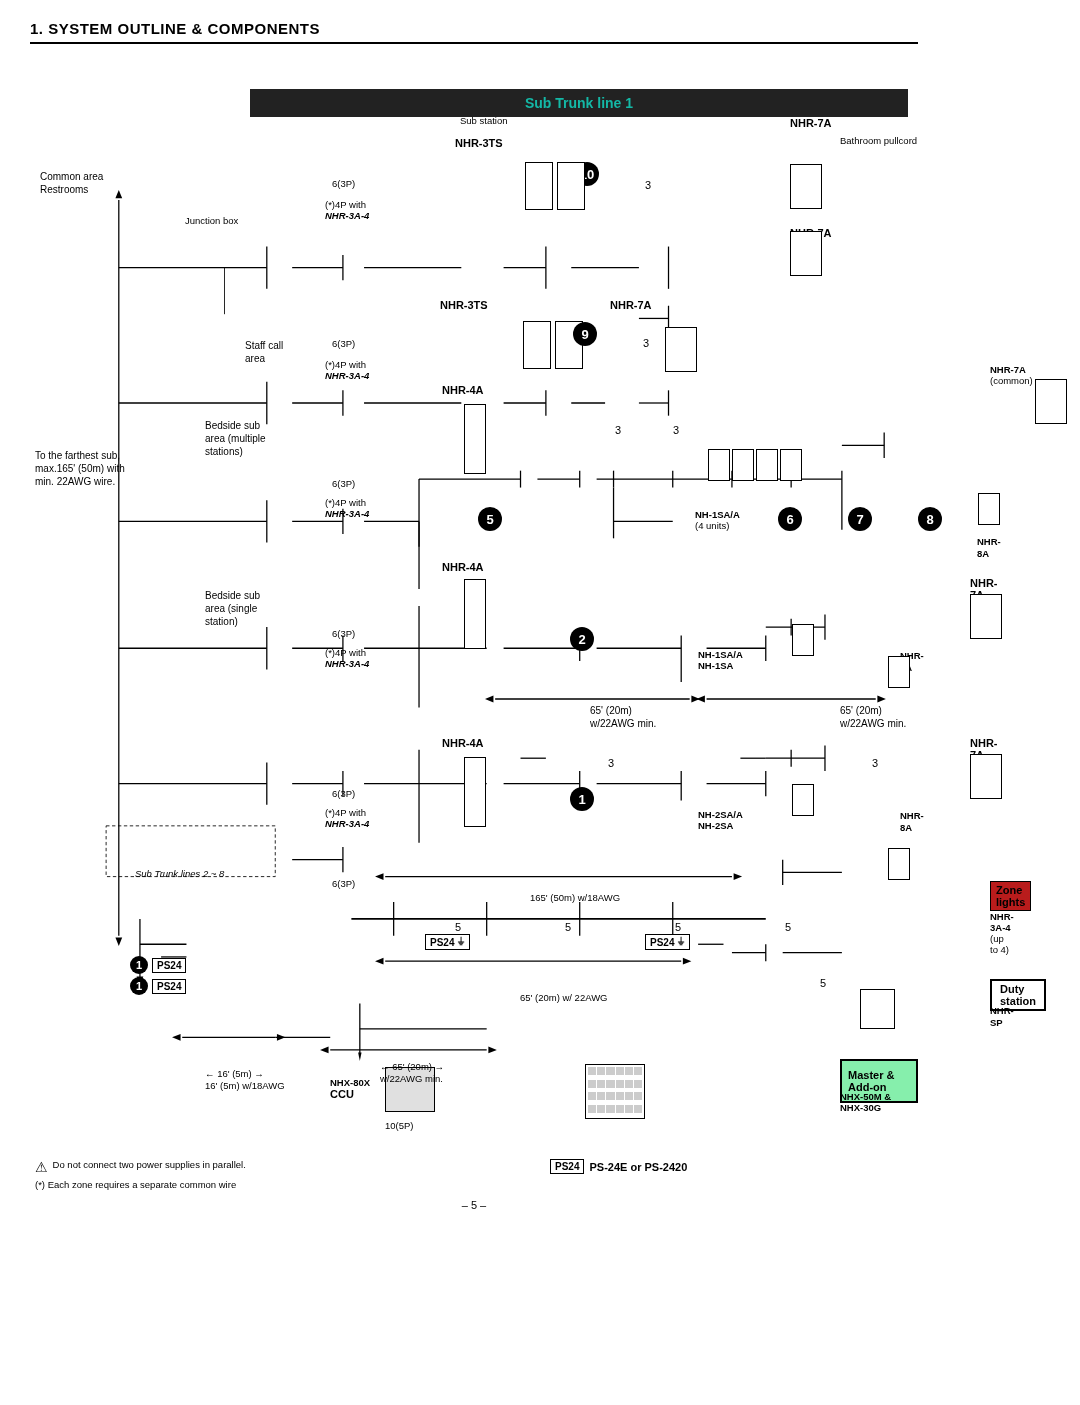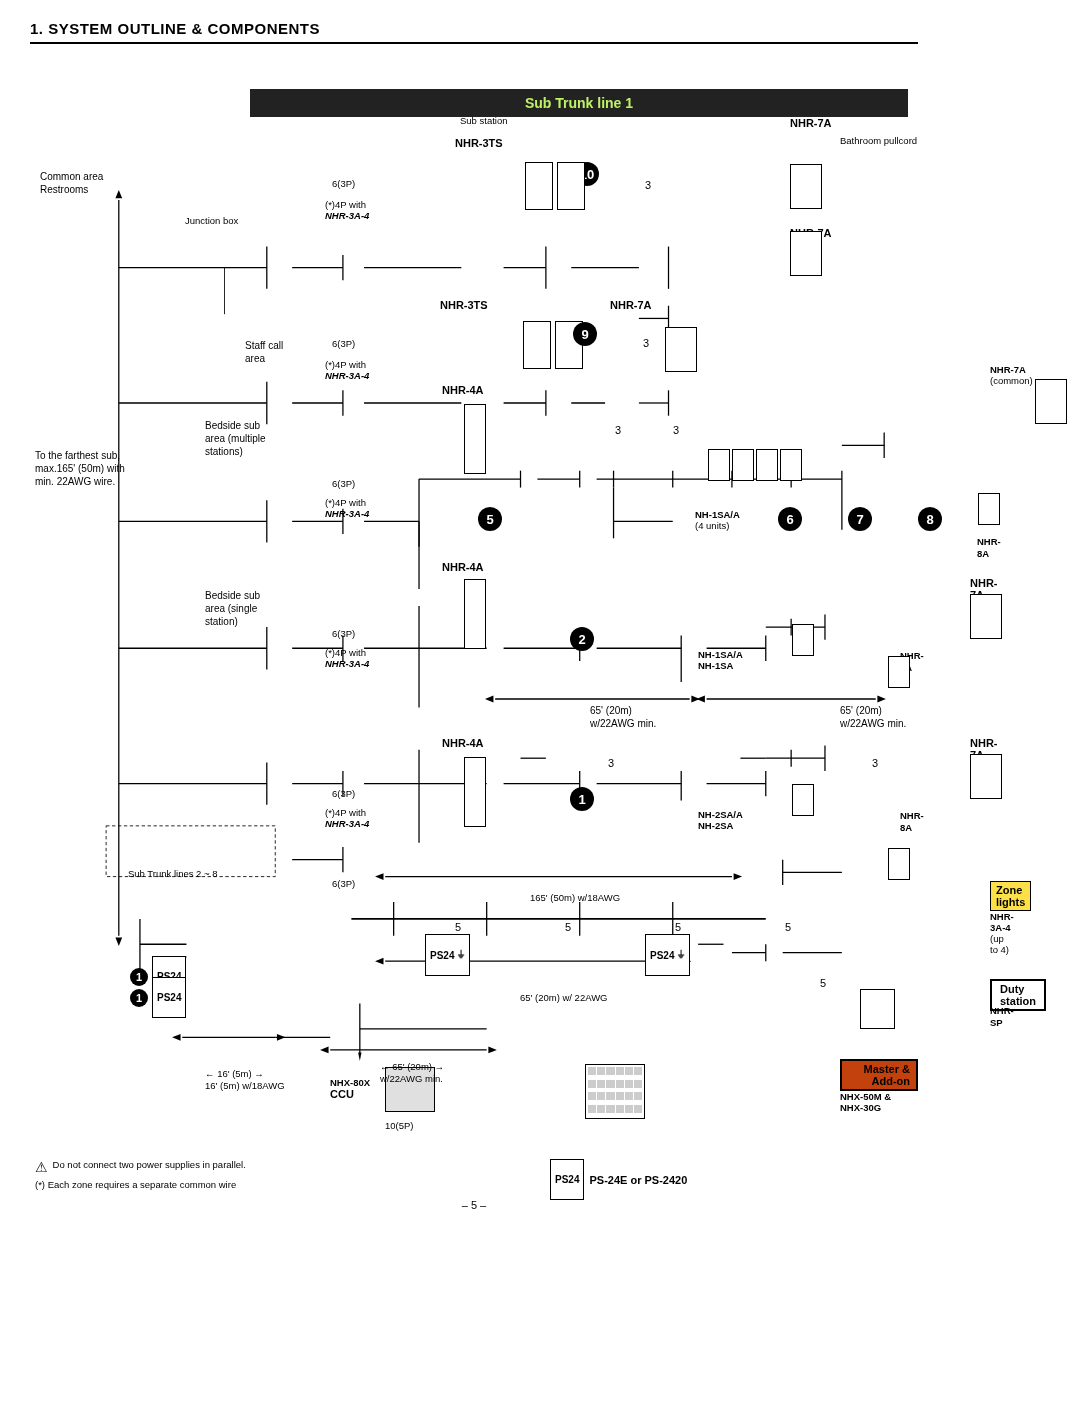--- a/index.html
+++ b/index.html
@@ -32,21 +32,21 @@
       width: 100%;
       height: 1280px;
     }
     
     .sub-trunk-banner {
       position: absolute;
       top: 0;
       left: 220px;
       right: 0;
       background: #222;
-      color: #bef264;
+      color: #14b8a6;
       font-size: 14px;
       font-weight: bold;
       text-align: center;
       padding: 6px 0;
     }
     
     .abs {
       position: absolute;
     }
     
@@ -67,29 +67,29 @@
     }
     .label-italic-bold {
       font-weight: bold;
       font-style: italic;
     }
     .small-label {
       font-size: 9.5px;
     }
     .zone-box {
       border: 1.5px solid #000;
-      background: #fde047;
+      background: #b91c1c;
       padding: 2px 5px;
       font-size: 11px;
       font-weight: bold;
     }
     .ps24-box {
       border: 1.5px solid #000;
       background: #fff;
-      padding: 14px 4px;
+      padding: 1px 4px;
       font-size: 10px;
       font-weight: bold;
       display: inline-flex;
       align-items: center;
       gap: 3px;
     }
     
     .nhr-sp-box {
       width: 35px;
       height: 40px;
@@ -165,25 +165,24 @@
     }
     .duty-station-box {
       border: 2px solid #000;
       background: #fff;
       padding: 2px 8px;
       font-size: 11px;
       font-weight: bold;
     }
     .master-addon-box {
       border: 2px solid #000;
-      background: #c2410c;
-      padding: 2px 6px;
+      background: #86efac;
+      padding: 8px 6px;
       font-size: 11px;
       font-weight: bold;
-      text-align: right;
     }
     .svg-diagram {
       position: absolute;
       top: 0; left: 0;
       width: 100%;
       height: 100%;
       pointer-events: none;
     }
   </style>
 </head>
@@ -626,21 +625,21 @@
 
     <div class="abs nhr7a-box" style="top:695px; left:940px;"></div>
 
     <div class="abs" style="top:698px; left:578px;">
       <span>3</span>
     </div>
     <div class="abs" style="top:698px; left:842px;">
       <span>3</span>
     </div>
 
-    <div class="abs" style="top:808px; left:98px;">
+    <div class="abs" style="top:808px; left:105px;font-style:italic;">
       <span class="small-label">Sub Trunk lines 2 ~ 8</span>
     </div>
 
     <div class="abs" style="top:818px; left:302px;">
       <span class="small-label">6(3P)</span>
     </div>
 
     <div class="abs" style="top:832px; left:500px;">
       <span class="small-label">165' (50m) w/18AWG</span>
     </div>

